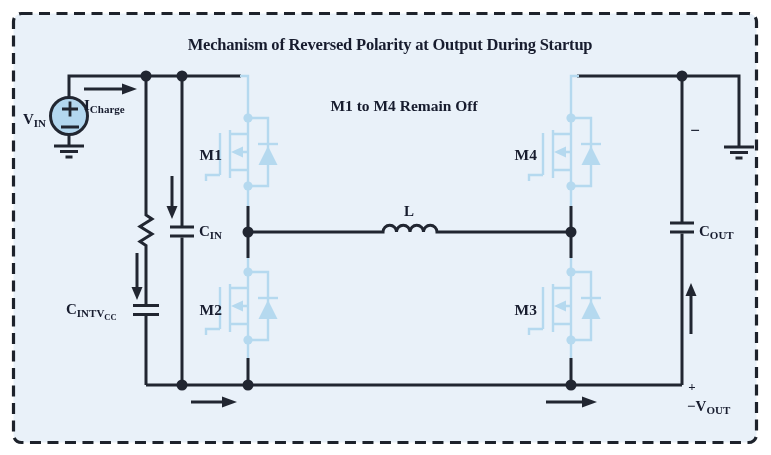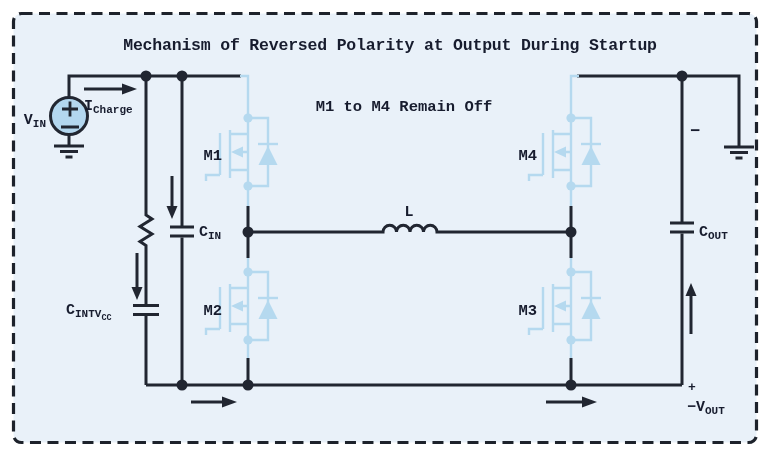--- a/index.html
+++ b/index.html
@@ -1,17 +1,17 @@
 <!DOCTYPE html>
 <html><head>
 <meta charset="utf-8">
 <style>
   html,body{margin:0;padding:0;background:#ffffff;}
   .figure{position:relative;width:771px;height:455px;background:#ffffff;
-          font-family:Liberation Mono, monospace;}
+          font-family:Liberation Serif, serif;}
   svg{position:absolute;left:0;top:0;}
   .canvas{fill:#e9f1f9;}
   .txt{fill:#171c2e;font-weight:700;}
   .t-title{font-size:16.5px;letter-spacing:-0.2px;}
   .t-note{font-size:15.5px;}
   .t-ref{font-size:15.5px;}
   .t-main{font-size:15px;}
   .s1{font-size:11px;}
   .s2{font-size:8.5px;}
   .t-plus{font-size:13px;}

